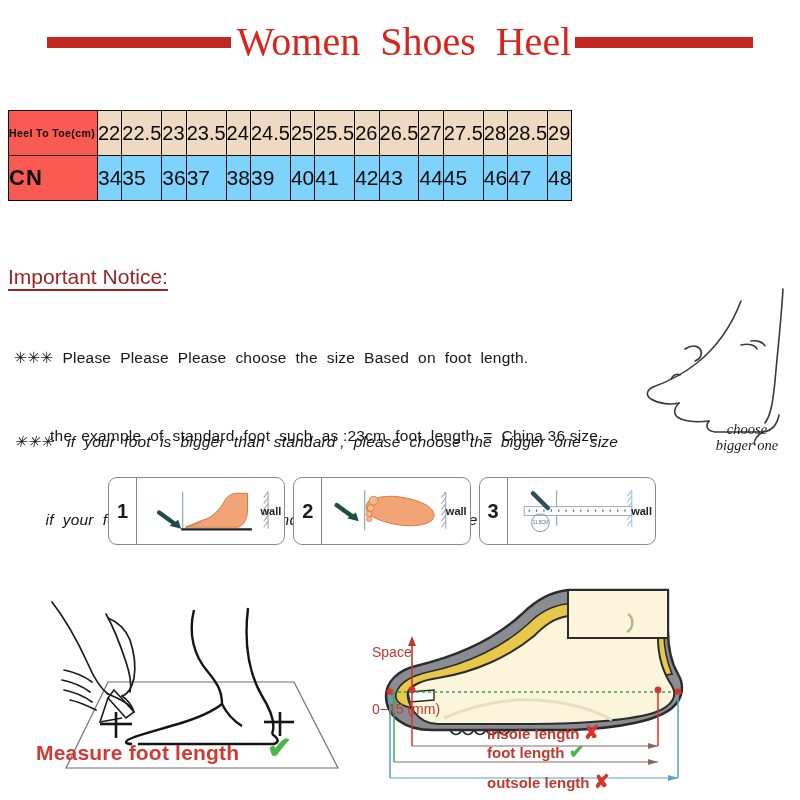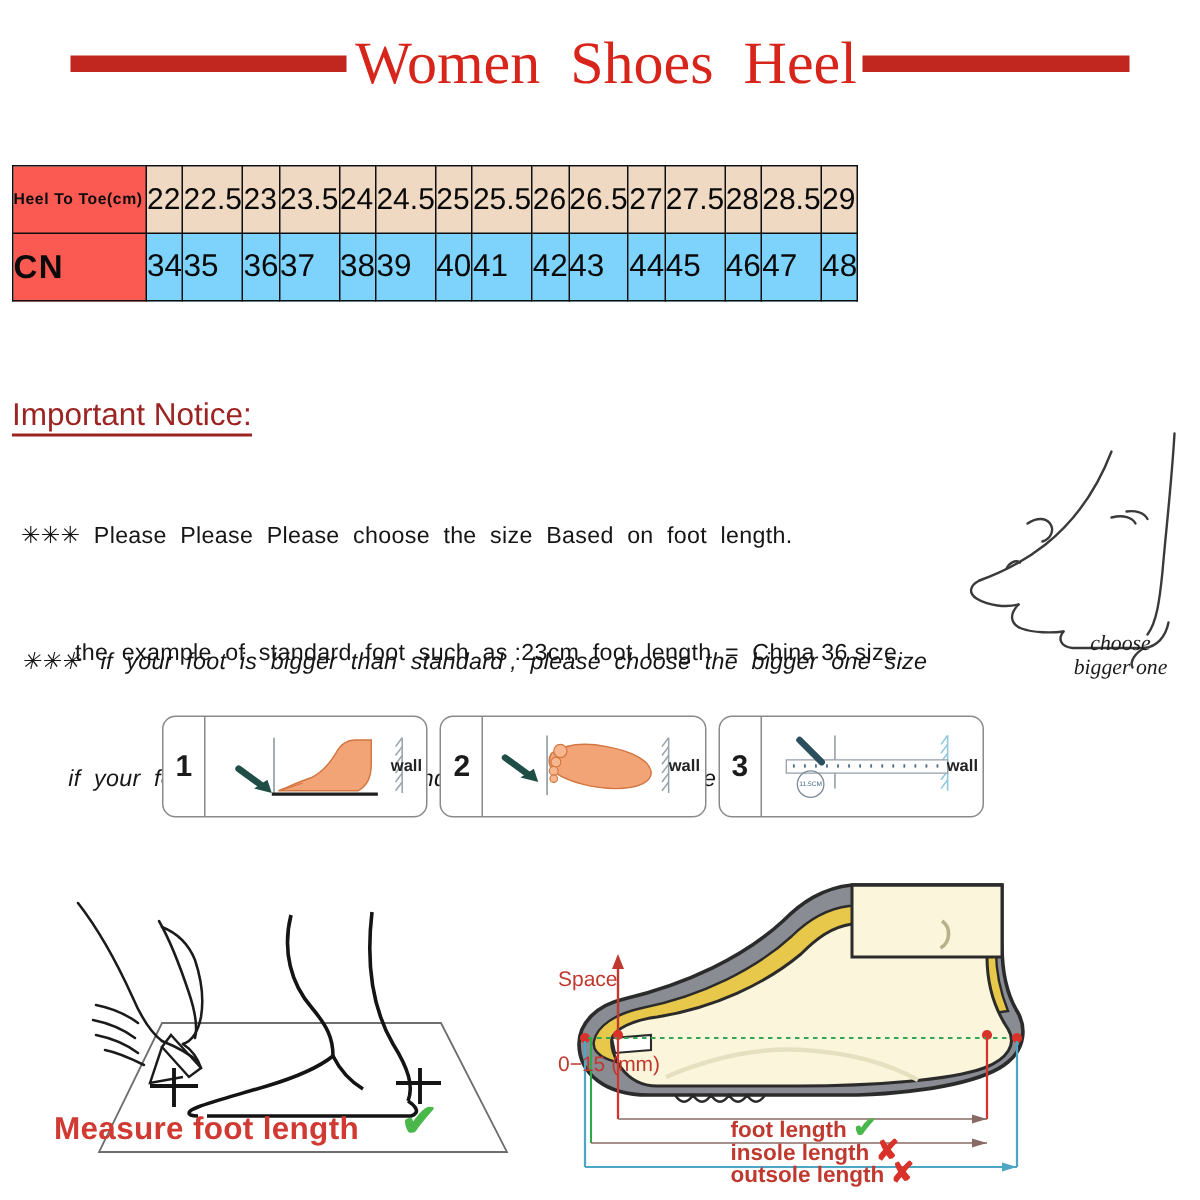--- a/index.html
+++ b/index.html
@@ -66,21 +66,21 @@
       color:#49B749;font-weight:bold;line-height:1;}
 
   
   #shoe-fig{position:absolute;left:372px;top:578px;width:424px;height:222px;}
   #shoe-fig svg{display:block;}
   #space-label{position:absolute;left:372px;top:605px;font-size:14px;
       color:#C0392F;line-height:19px;white-space:pre;font-weight:normal;}
   .meas-row{position:absolute;font-size:15px;font-weight:bold;color:#C0392F;
       white-space:nowrap;}
   #meas-foot{left:487px;top:740px;}
-  #meas-insole{left:487px;top:755px;}
+  #meas-insole{left:487px;top:721px;}
   #meas-outsole{left:487px;top:770px;}
   .ok{color:#49B749;font-size:19px;}
   .no{color:#D9322A;font-size:19px;}
 </style>
 </head>
 <body>
 
 <div id="title-bar">
   <div id="title-rule-left" class="title-rule"></div>
   <div id="title-text">Women  Shoes  Heel</div>

